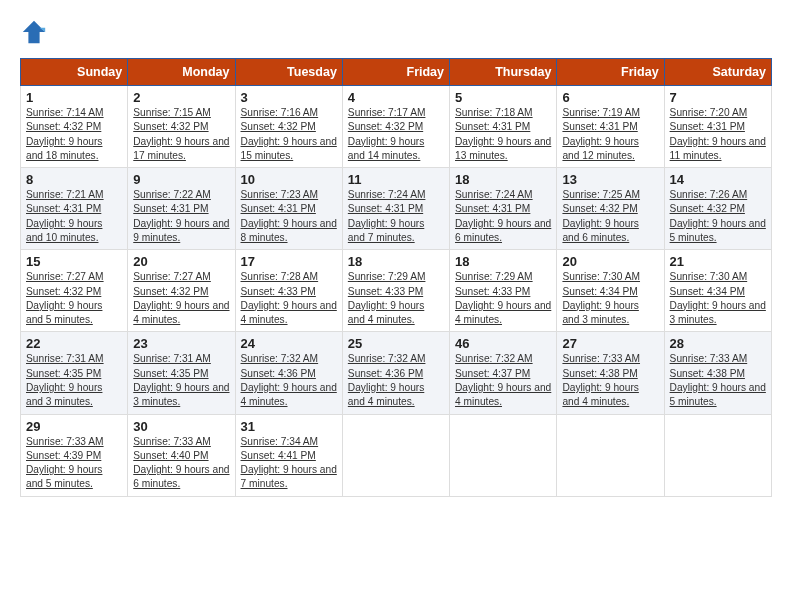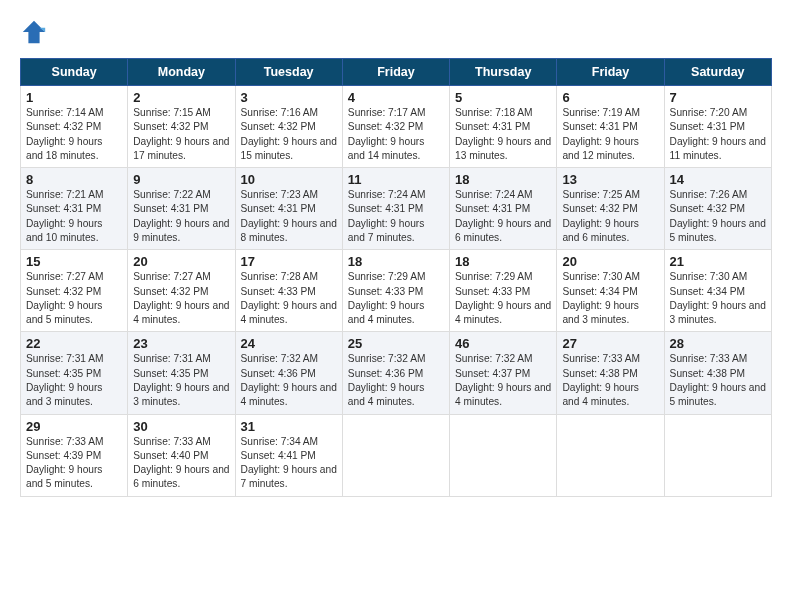--- a/index.html
+++ b/index.html
@@ -49,24 +49,24 @@
     .location-title {
       font-size: 16px;
       color: #555;
     }
     .calendar {
       width: 100%;
       border-collapse: collapse;
       font-size: 10.5px;
     }
     .calendar th {
-      background: #0c4a6e;
+      background: #c2410c;
       color: #fff;
       padding: 6px 5px;
-      text-align: center;
+      text-align: right;
       font-size: 12.5px;
       font-weight: bold;
       border: 1px solid #2d5aa0;
     }
     .calendar td {
       vertical-align: top;
       padding: 4px 5px;
       border: 1px solid #ddd;
       background: #fff;
       min-height: 80px;
@@ -80,20 +80,21 @@
       font-size: 13px;
       font-weight: bold;
       color: #222;
       display: block;
       margin-bottom: 1px;
     }
     .day-info {
       color: #333;
       font-size: 10.2px;
       line-height: 1.4;
+      text-decoration: underline;
     }
     .empty-cell {
       background: #fff !important;
     }
     tr:nth-child(even) .empty-cell {
       background: #f2f4f8 !important;
     }
   </style>
 </head>
 <body>

